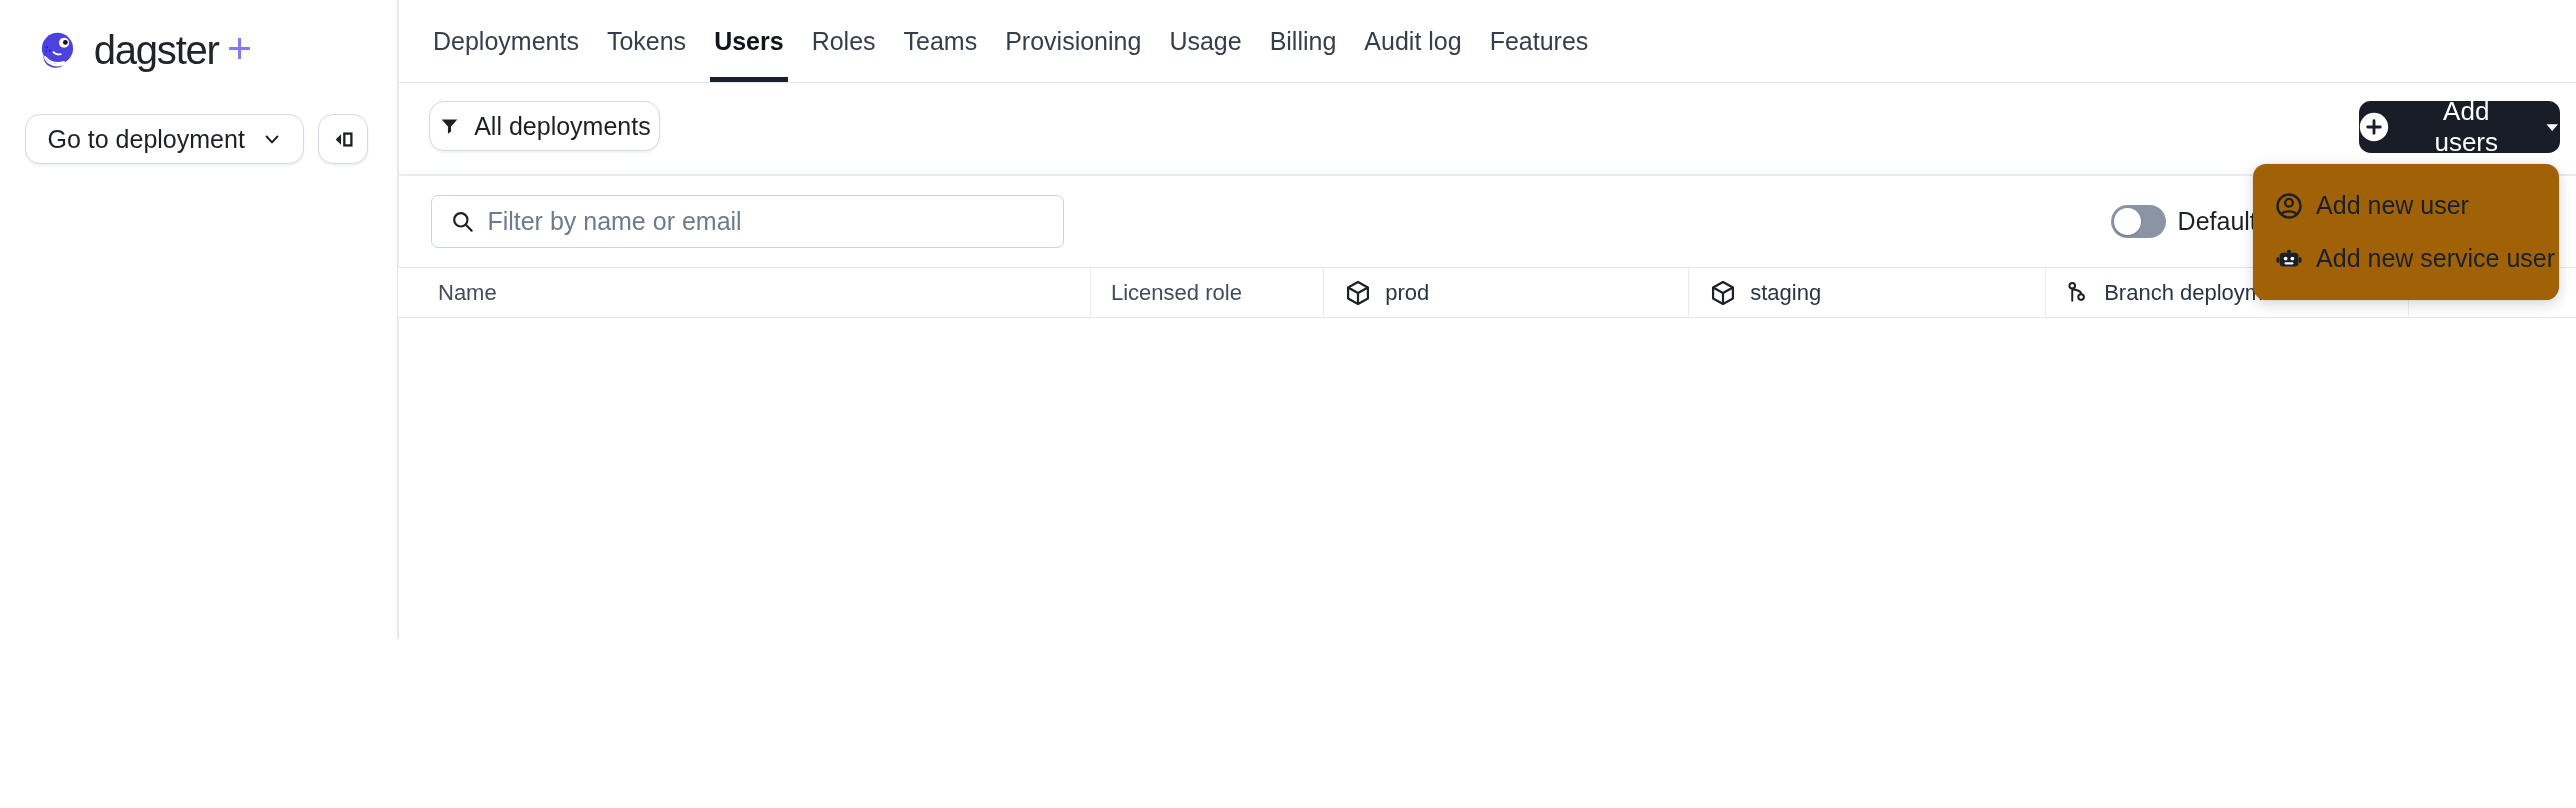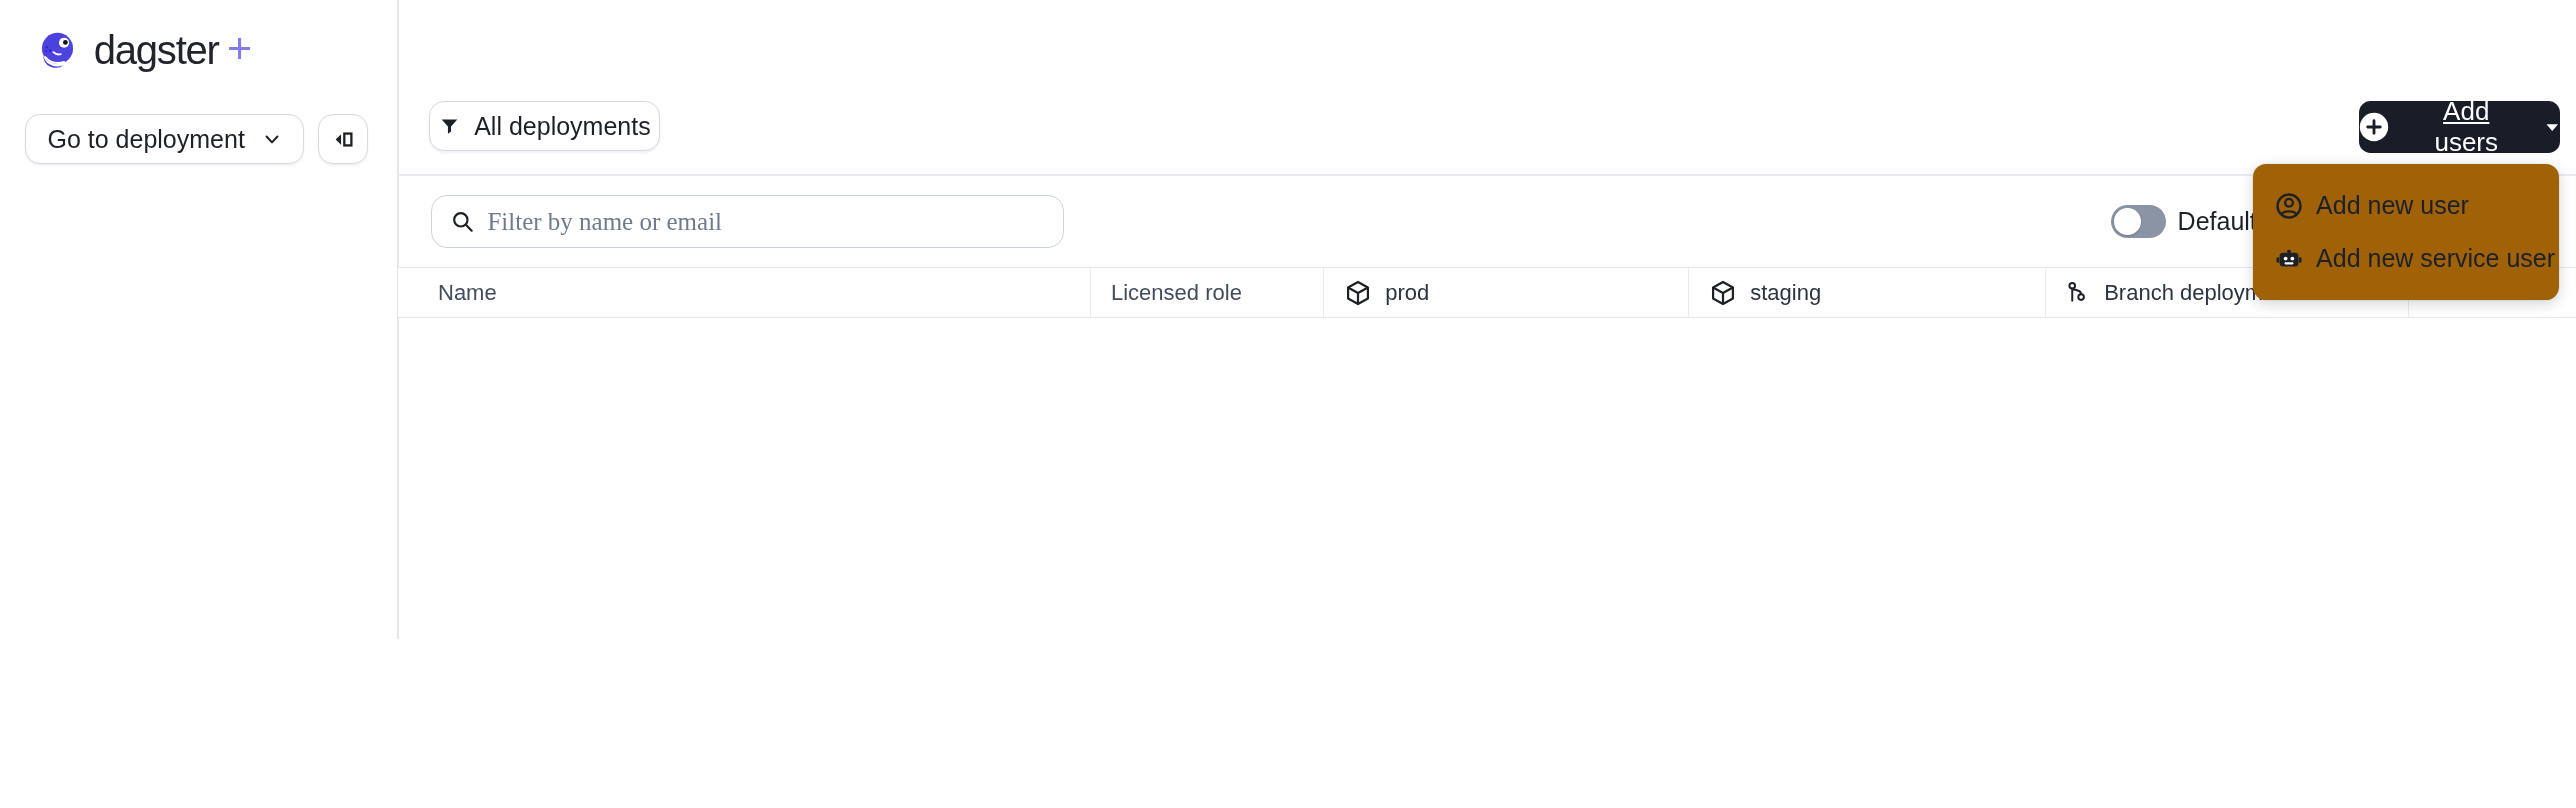--- a/index.html
+++ b/index.html
@@ -28,27 +28,27 @@
             border-bottom: 1.7px solid #E4E7EB; display: flex; align-items: stretch;
             gap: 28px; padding-left: 35px; }
   .nav-item { display: flex; align-items: center; font-size: 25px; color: #353E4D; cursor: pointer; height: 100%; }
   .nav-item.active { color: #10141D; font-weight: 700; border-bottom: 5.8px solid #1A202C; padding: 5.8px 4.1px 0 4.1px; margin: 0 -4.1px; }
 
   
   .btn-filter { position: absolute; left: 429px; top: 101px; height: 50px; padding: 0 8px; gap: 13.2px; }
   .btn-add-users { position: absolute; left: 2359px; top: 101px; width: 201px; height: 52px;
                    background: #181D28; border: none; border-radius: 11.6px; color: #fff;
                    display: flex; align-items: center; justify-content: center; gap: 19px;
-                   font-size: 26px; cursor: pointer; font-family: inherit; text-decoration: underline; }
+                   font-size: 26px; cursor: pointer; font-family: inherit; }
   .toolbar-divider { position: absolute; left: 398px; top: 174px; right: 0; height: 1.7px; background: #E8EBEF; }
 
   
   .search { position: absolute; left: 431px; top: 195px; width: 633px; height: 53px;
-            border: 1.7px solid #CBD3DB; border-radius: 16px; background: #fff;
-            display: flex; align-items: center; padding: 8px 18px; gap: 12.4px; font-family: Liberation Serif, serif; }
+            border: 1.7px solid #CBD3DB; border-radius: 7px; background: #fff;
+            display: flex; align-items: center; padding: 8px 18px; gap: 12.4px; }
   .search input { border: none; outline: none; flex: 1; font-size: 25px; color: #1C2127;
                   font-family: inherit; background: transparent; }
   .search input::placeholder { color: #6E7B8E; }
 
   .toggle-row { position: absolute; left: 2111px; top: 195px; height: 53px; display: flex; align-items: center; gap: 11.6px; }
   .toggle { position: relative; width: 55px; height: 33px; border-radius: 16.5px; background: #8B94A4; cursor: pointer; }
   .toggle .knob { position: absolute; left: 3.3px; top: 3.3px; width: 26.5px; height: 26.5px; border-radius: 50%;
                   background: #fff; box-shadow: 0 0.8px 1.7px rgba(16,22,26,0.25); }
   .toggle-label { font-size: 25px; color: #1C2127; white-space: nowrap; }
 
@@ -112,20 +112,32 @@
 
   <button class="btn btn-collapse">
     <span class="ico">
       <svg width="23" height="23" viewBox="0 0 28 28">
         <polygon points="11,7.5 4.5,14 11,20.5" fill="#1C2127"></polygon>
         <rect x="15" y="6.8" width="8.6" height="14.4" fill="none" stroke="#1C2127" stroke-width="2.8"></rect>
       </svg>
     </span>
   </button>
 
+  <nav class="topnav">
+    <span class="nav-item">Deployments</span>
+    <span class="nav-item">Tokens</span>
+    <span class="nav-item active">Users</span>
+    <span class="nav-item">Roles</span>
+    <span class="nav-item">Teams</span>
+    <span class="nav-item">Provisioning</span>
+    <span class="nav-item">Usage</span>
+    <span class="nav-item">Billing</span>
+    <span class="nav-item">Audit log</span>
+    <span class="nav-item">Features</span>
+  </nav>
 
   <button class="btn btn-filter">
     <span class="ico">
       <svg width="23" height="23" viewBox="0 0 28 28">
         <path d="M4.5 5.5 h19 l-7.6 8.6 v6 l-3.8 2.6 v-8.6 Z" fill="#1C2127"></path>
       </svg>
     </span>
     <span>All deployments</span>
   </button>
 

